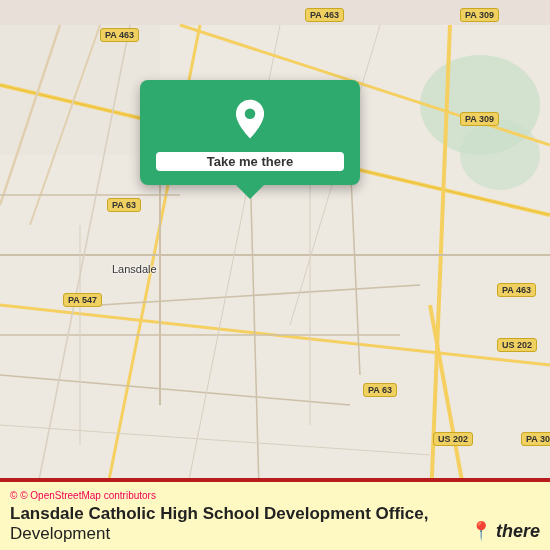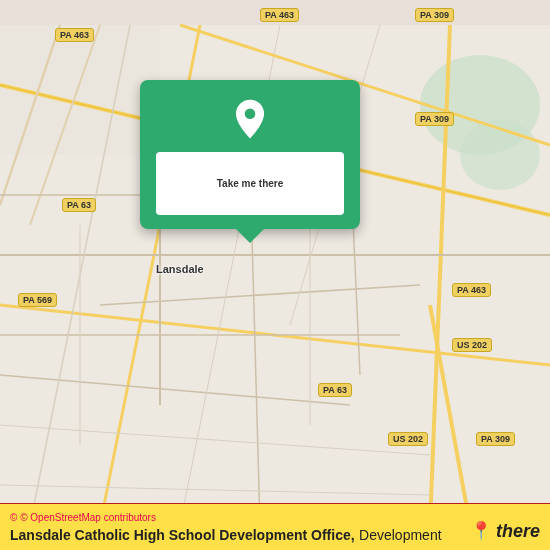--- a/index.html
+++ b/index.html
@@ -58,53 +58,53 @@
     .location-pin-icon {
       width: 44px;
       height: 44px;
       margin-bottom: 10px;
     }
 
     .popup-button {
       background: white;
       border: none;
       border-radius: 4px;
-      padding: 26px 22px;
-      font-size: 10px;
+      padding: 2px 22px;
+      font-size: 13px;
       font-weight: 600;
       color: #333;
       cursor: pointer;
       width: 100%;
       text-align: center;
     }
 
     
     .bottom-bar {
       position: absolute;
       bottom: 0;
       left: 0;
       width: 100%;
-      background: #fde047;
+      background: #fef9c3;
       padding: 8px 19px 6px 10px;
-      border-top: 1px solid #b91c1c;
+      border-top: 4px solid #b91c1c;
       z-index: 20;
     }
 
     .attribution {
       font-size: 10px;
       color: #666;
       margin-bottom: 3px;
     }
 
     .attribution span {
       color: #e05;
     }
 
     .location-title {
-      font-size: 14px;
+      font-size: 17px;
       font-weight: 600;
       color: #222;
       display: inline;
     }
 
     .moovit-logo {
       position: absolute;
       right: 10px;
       bottom: 8px;
       display: flex;
@@ -128,30 +128,30 @@
       position: absolute;
       background: #f0d060;
       border: 1.5px solid #c8a820;
       border-radius: 3px;
       font-size: 9px;
       font-weight: bold;
       color: #333;
       padding: 1px 4px;
       white-space: nowrap;
       z-index: 5;
+      margin-left: 45px;
     }
 
     .place-label {
       position: absolute;
       font-size: 11px;
-      font-weight: bold;
+      font-weight: normal;
       color: #333;
       z-index: 5;
       text-shadow: 0 0 3px white, 0 0 3px white;
-      margin-left: 44px;
     }
   </style>
 </head>
 <body>
 
 <div id="map-container">
 
   <svg class="map-svg" viewBox="0 0 550 500" xmlns="http://www.w3.org/2000/svg">
 
     <rect width="550" height="500" fill="#ede8e0"></rect>
@@ -199,21 +199,21 @@
     <circle cx="270" cy="155" r="4" fill="#e8b000"></circle>
 
   </svg>
 
   <div class="road-badge" style="top:28px;left:55px;">PA 463</div>
   <div class="road-badge" style="top:8px;left:260px;">PA 463</div>
   <div class="road-badge" style="top:8px;left:415px;">PA 309</div>
   <div class="road-badge" style="top:112px;left:268px;">PA 463</div>
   <div class="road-badge" style="top:112px;left:415px;">PA 309</div>
   <div class="road-badge" style="top:198px;left:62px;">PA 63</div>
-  <div class="road-badge" style="top:293px;left:18px;">PA 569</div>
+  <div class="road-badge" style="top:293px;left:18px;">PA 547</div>
   <div class="road-badge" style="top:283px;left:452px;">PA 463</div>
   <div class="road-badge" style="top:338px;left:452px;">US 202</div>
   <div class="road-badge" style="top:383px;left:318px;">PA 63</div>
   <div class="road-badge" style="top:432px;left:388px;">US 202</div>
   <div class="road-badge" style="top:432px;left:476px;">PA 309</div>
 
   <div class="place-label" style="top:263px;left:112px;">Lansdale</div>
 
   <div class="popup-card">
 

